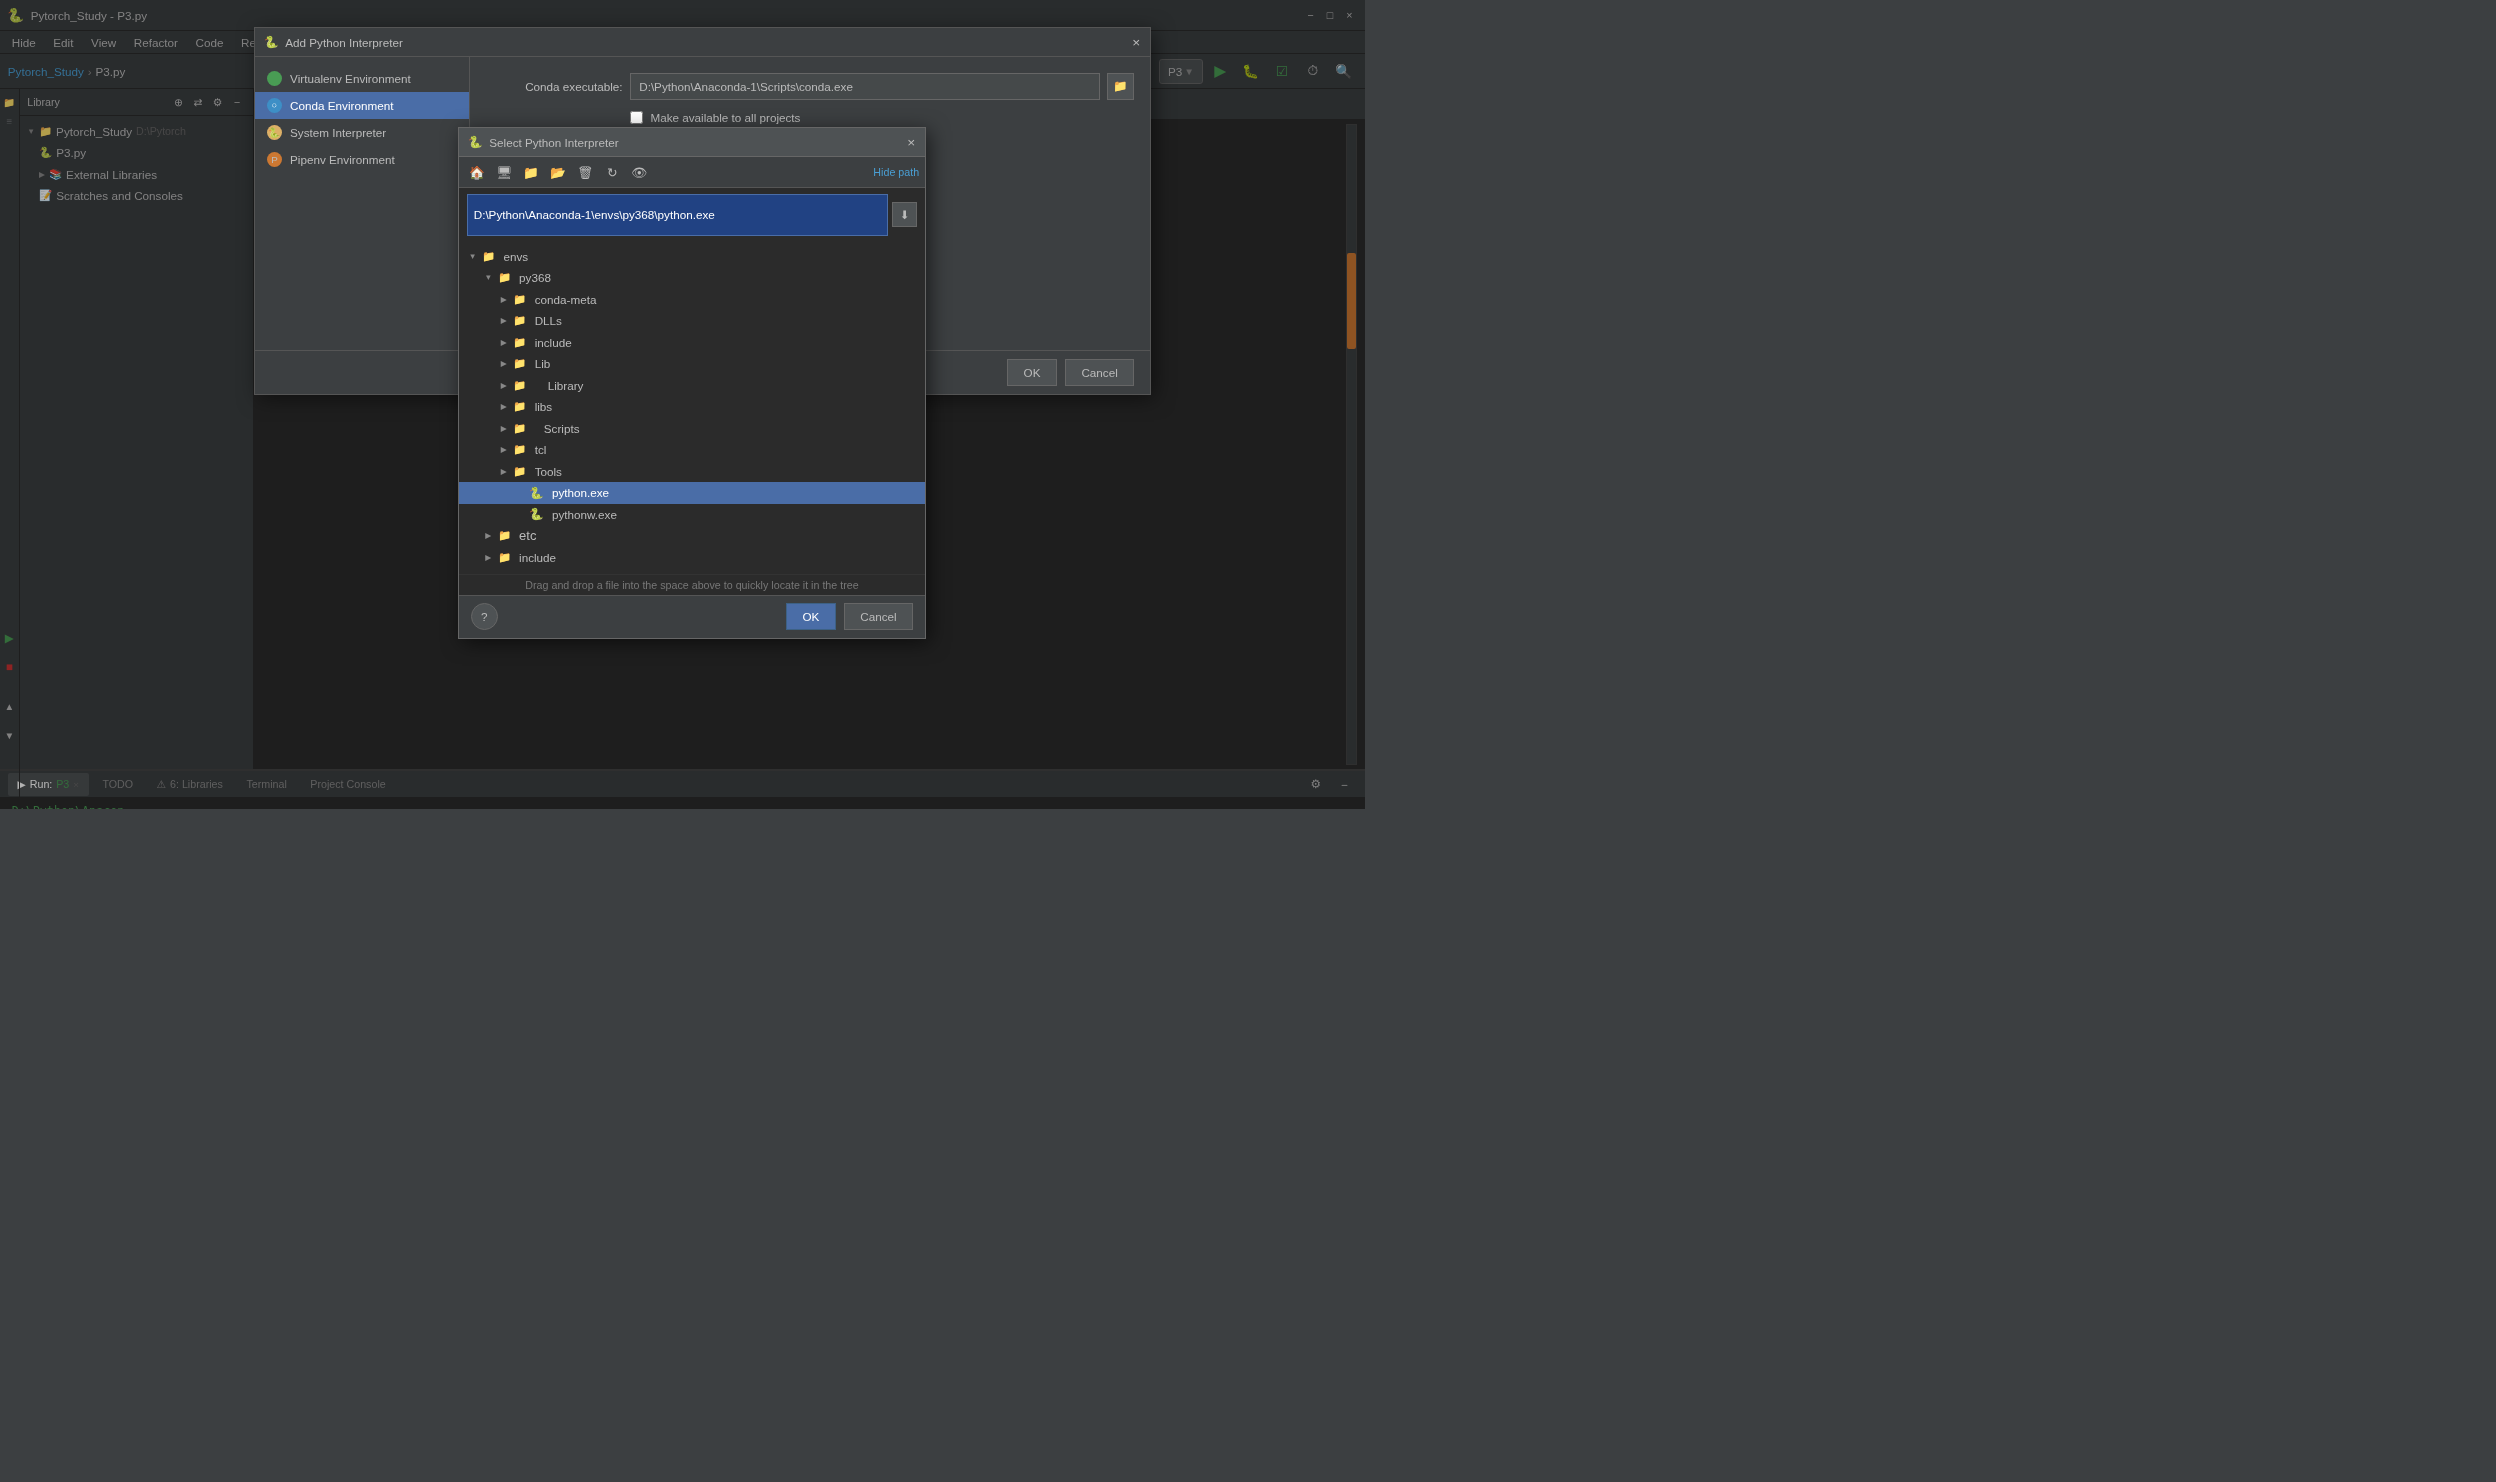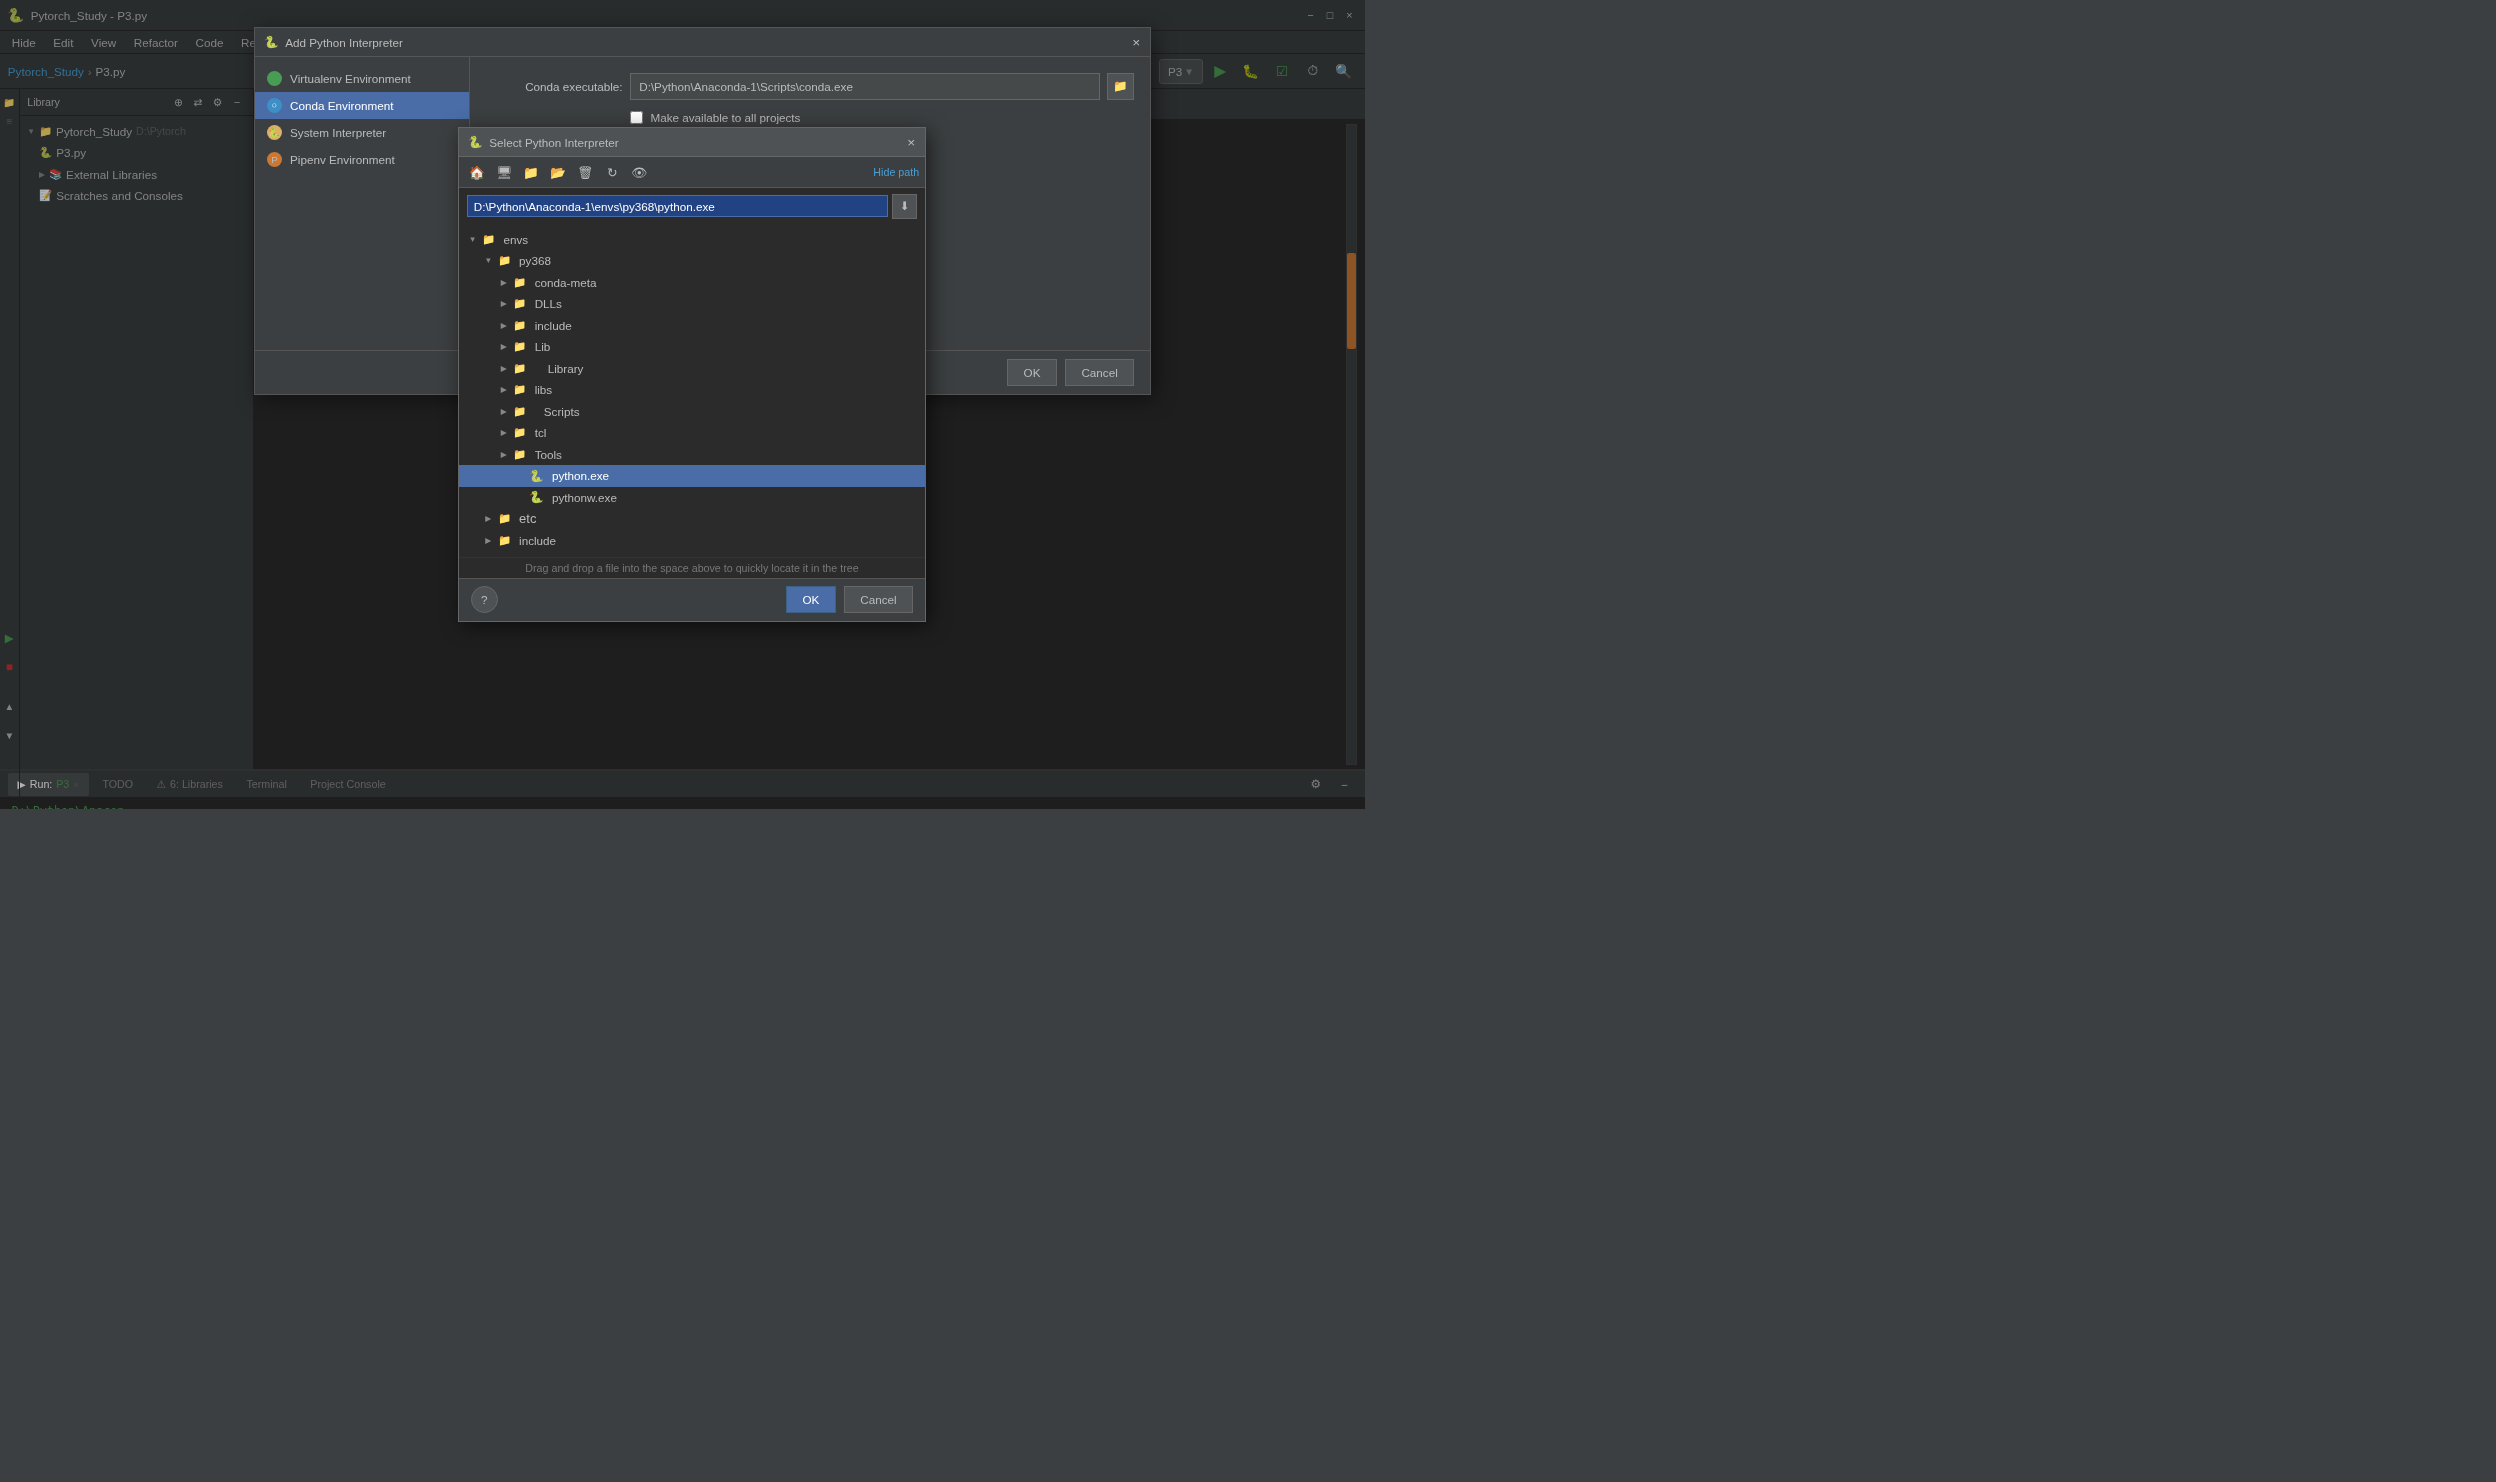--- a/index.html
+++ b/index.html
@@ -433,21 +433,21 @@
     }
     .path-input-row {
       padding: 5.9px 7.8px;
       background: #2b2b2b;
       display: flex;
       align-items: center;
       gap: 3.9px;
     }
     .path-input {
       flex: 1;
-      height: 22px;
+      height: 42px;
       background: #214283;
       border: 1px solid #4a6da7;
       color: #ffffff;
       padding: 0 5.9px;
       font-size: 11.7px;
     }
     .path-download-btn {
       width: 25px; height: 25px;
       background: #4e5254; border: 1px solid #666;
       color: #bbbbbb; cursor: pointer; font-size: 11.7px;

